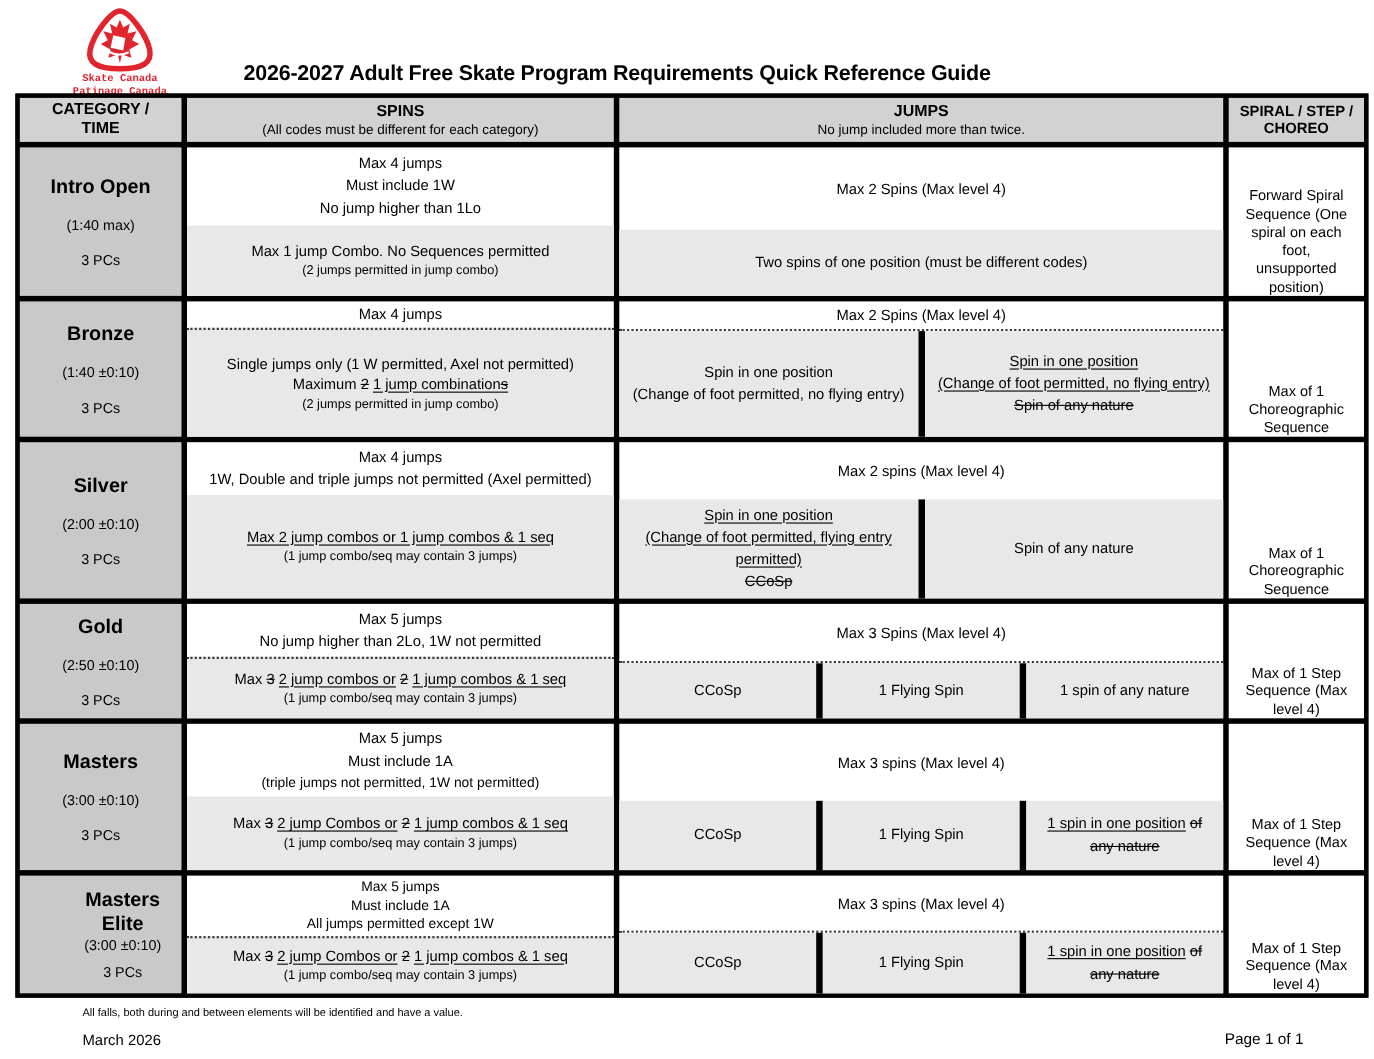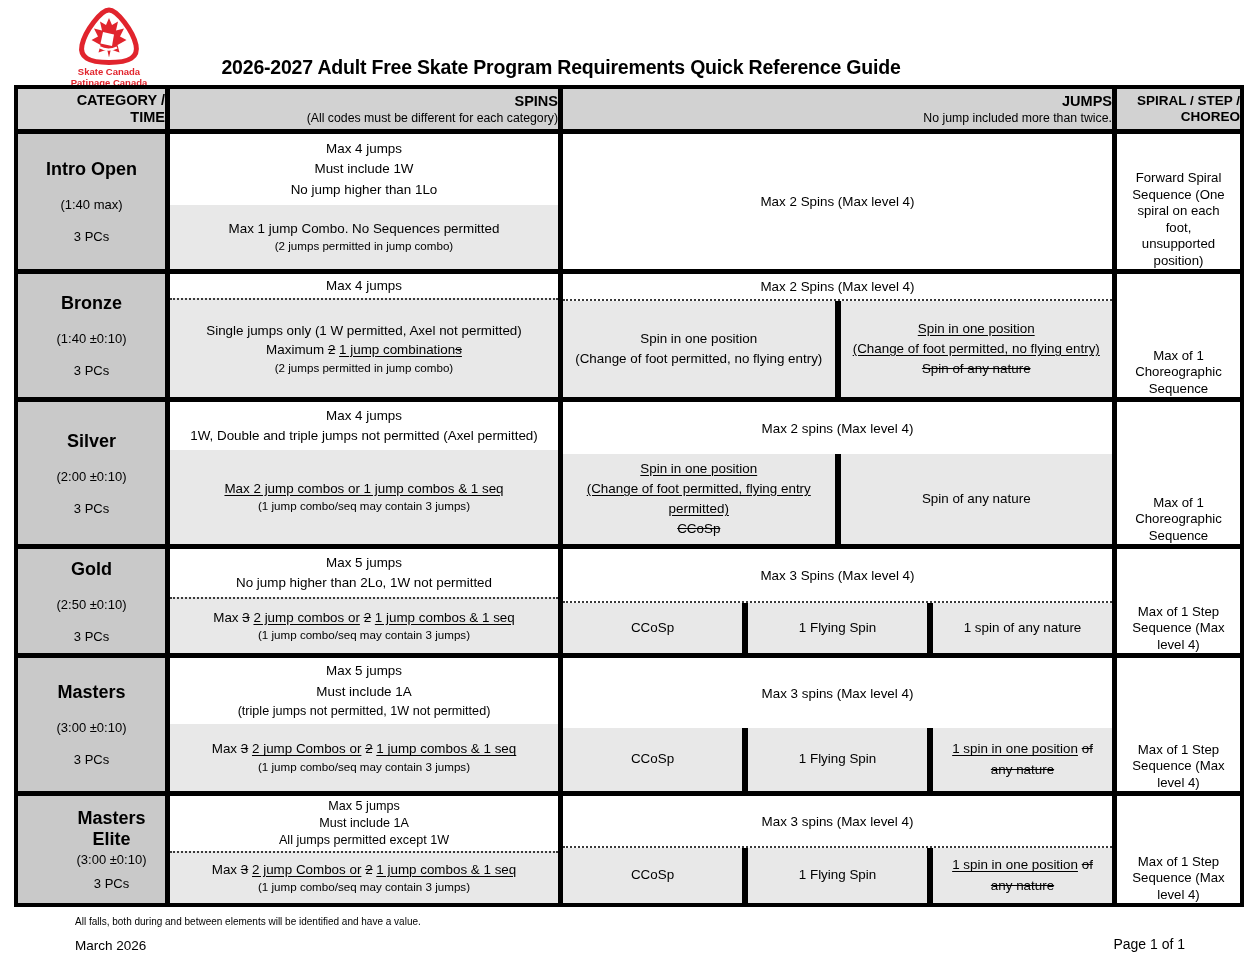--- a/index.html
+++ b/index.html
@@ -4,32 +4,32 @@
 <style>
   html,body{margin:0;padding:0;background:#fff;}
   body{
     width:1249px;height:963px;position:relative;overflow:hidden;
     font-family:"Liberation Sans","DejaVu Sans",sans-serif;color:#000;
     -webkit-font-smoothing:antialiased;
   }
   
   .logo{position:absolute;left:66px;top:6px;width:86px;text-align:center;}
   .logo svg{display:block;margin:0 auto;}
-  .logo-word{color:#e1242d;font-weight:bold;font-size:9.5px;line-height:1.2;}
+  .logo-word{color:#e1242d;font-weight:bold;font-size:9.5px;line-height:1.2;font-family:Liberation Mono, monospace;}
   .title{position:absolute;left:0;top:56px;width:1122px;text-align:center;
     font-weight:bold;font-size:19.5px;letter-spacing:-0.2px;}
   
   .table{
     position:absolute;left:14px;top:85px;
     display:grid;background:#000;border:4px solid #000;gap:5px;
     grid-template-columns:147px 388px 549px 123px;
     grid-template-rows:40px 135px 123px 142px 104px 133px 107px;
   }
   .cell{background:#fff;display:flex;flex-direction:column;}
-  .hd{background:#d2d2d2;align-items:flex-end;justify-content:center;text-align:center;}
+  .hd{background:#d2d2d2;align-items:center;justify-content:center;text-align:center;}
   .hd .t{font-weight:bold;font-size:14.5px;line-height:1.18;}
   .hd .s{font-size:12.3px;line-height:1.2;margin-top:1px;}
   .cat{background:#c9c9c9;align-items:center;justify-content:center;text-align:center;gap:17px;}
   .cat.tight{gap:9px;padding-left:40px;}
   .cat .nm{font-weight:bold;font-size:18px;}
   .cat .tm,.cat .pc{font-size:13px;}
   .cat.tight .tm{margin-top:-7px;}
   
   .jtop{flex:1;display:flex;flex-direction:column;align-items:center;justify-content:center;
     text-align:center;font-size:13.4px;line-height:1.5;padding:2px 8px;}
@@ -104,20 +104,23 @@
       <div>Must include 1W</div>
       <div>No jump higher than 1Lo</div>
     </div>
     <div class="jbot hb60">
       <div>Max 1 jump Combo. No Sequences permitted</div>
       <div class="sub">(2 jumps permitted in jump combo)</div>
     </div>
   </div>
   <div class="cell">
     <div class="stop">Max 2 Spins (Max level 4)</div>
+    <div class="sbot hb60">
+      <div class="scell">Two spins of one position (must be different codes)</div>
+    </div>
   </div>
   <div class="cell spiral">
     <div>Forward Spiral Sequence (One spiral on each foot, unsupported position)</div>
   </div>
 
   <div class="cell cat">
     <div class="nm">Bronze</div>
     <div class="tm">(1:40 ±0:10)</div>
     <div class="pc">3 PCs</div>
   </div>

